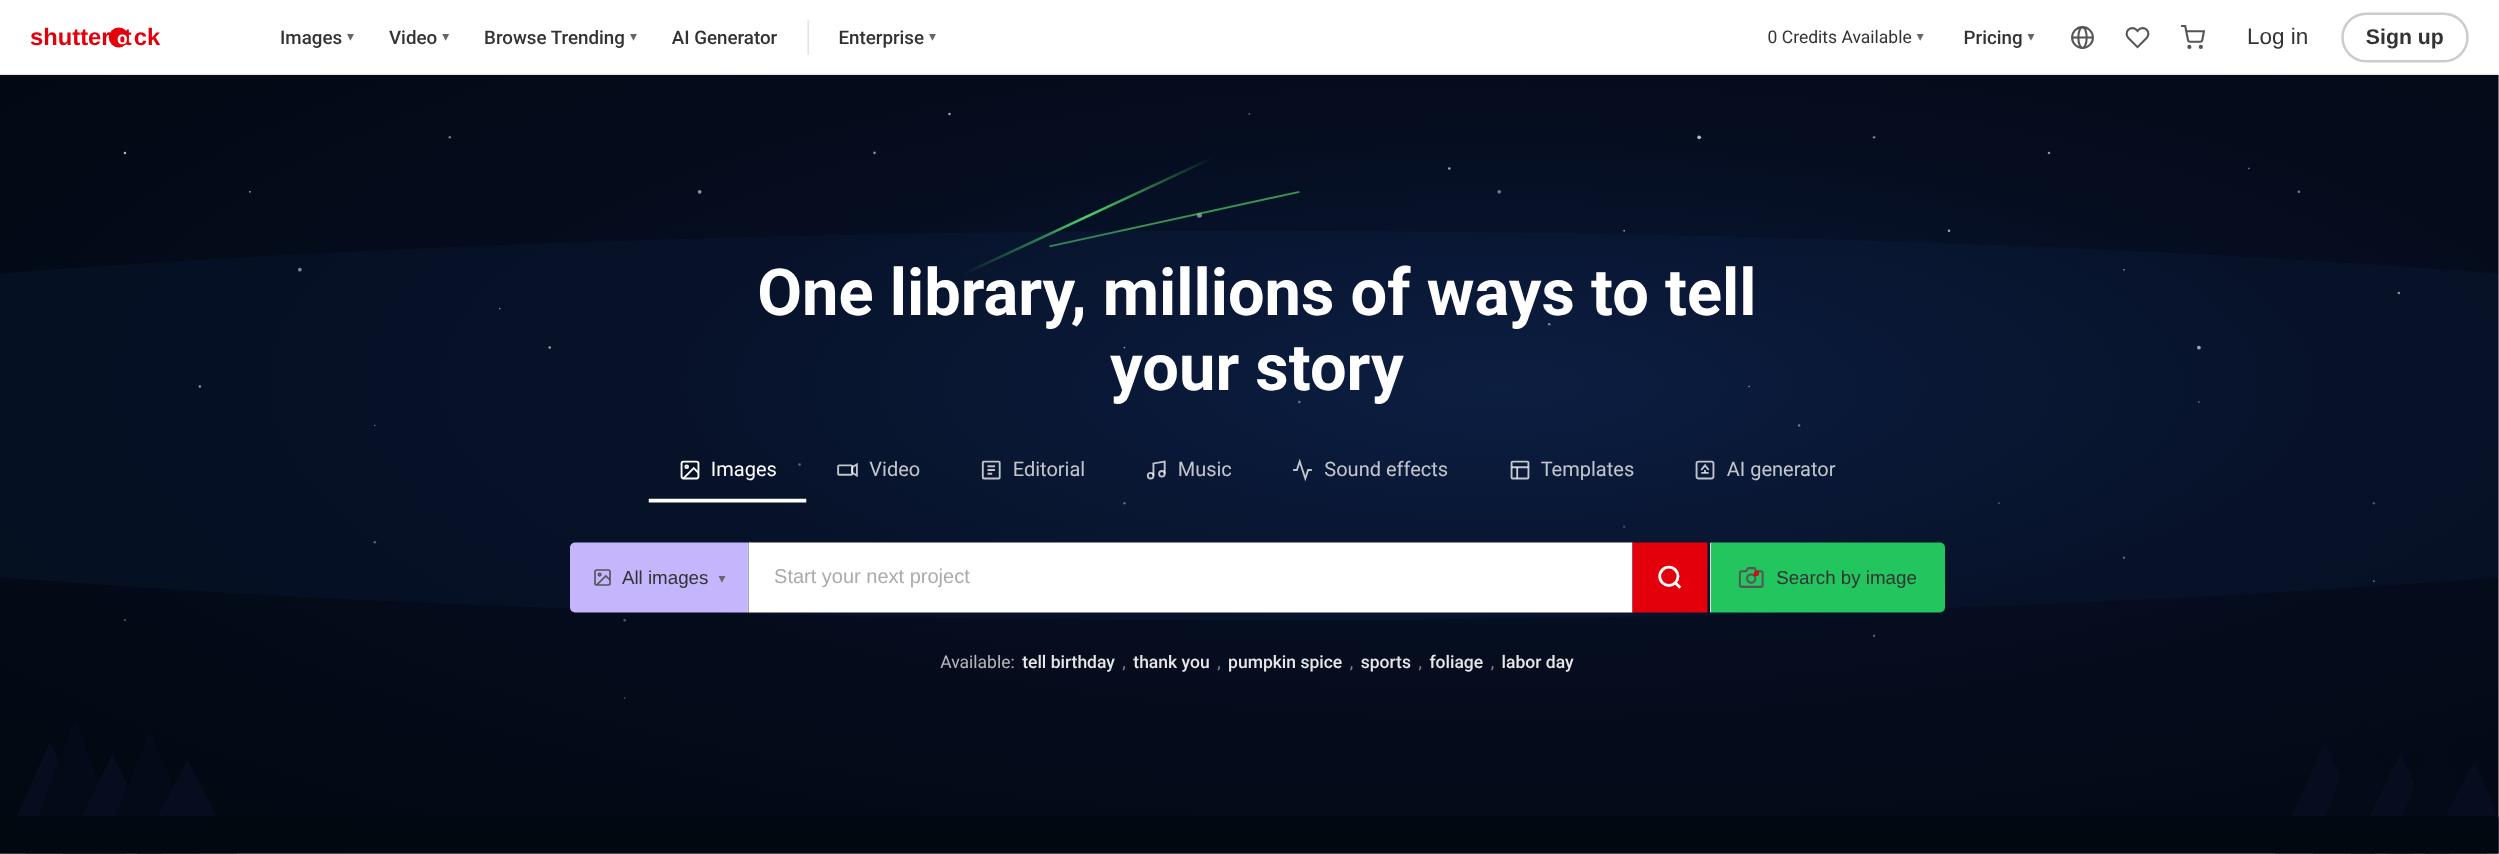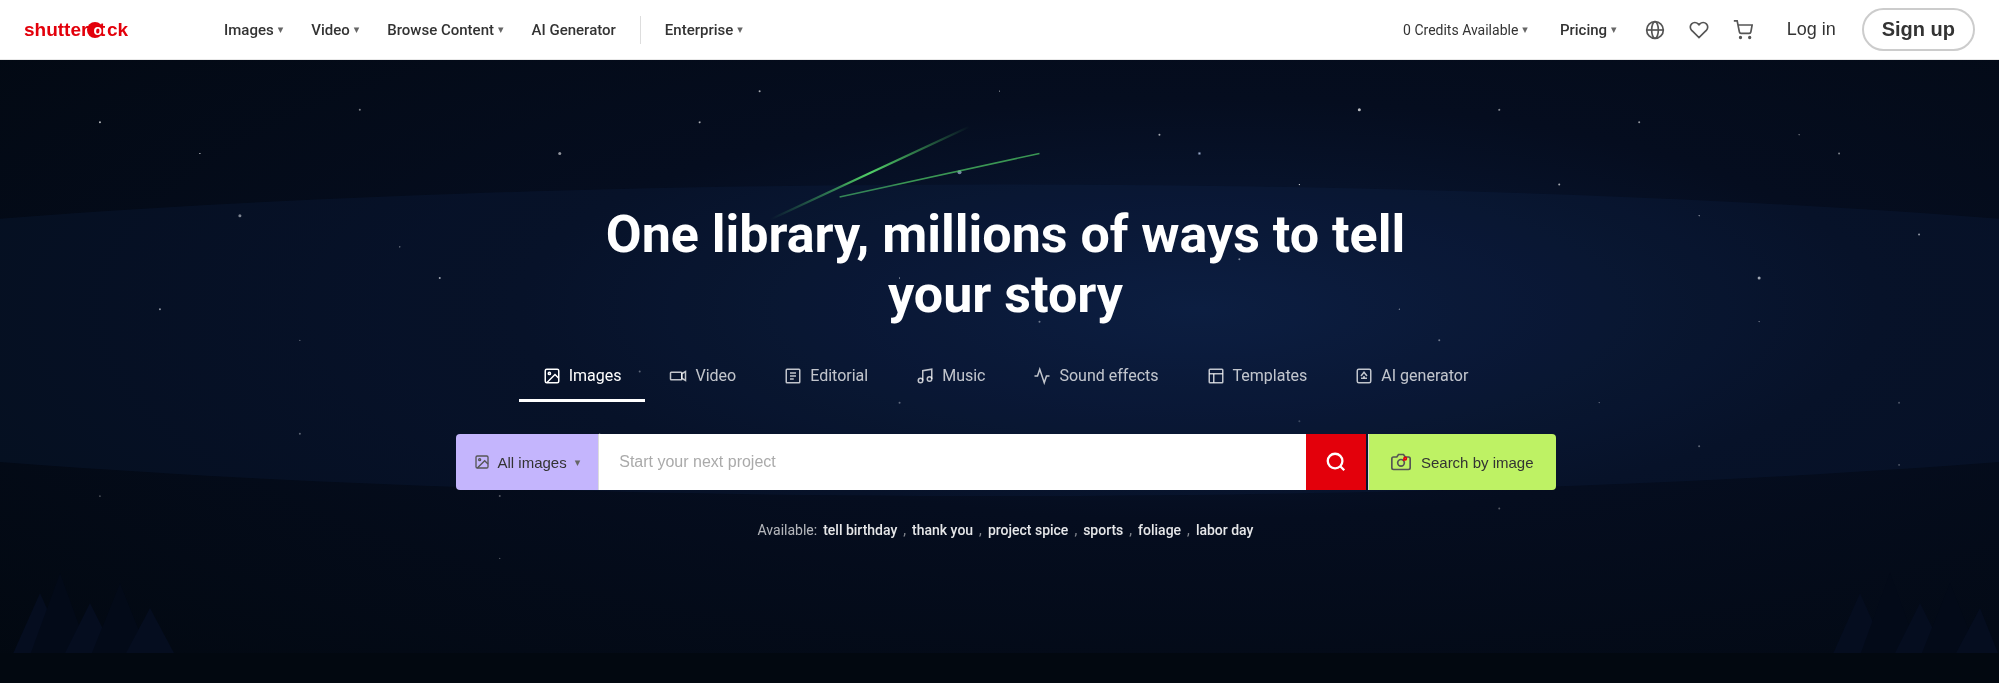--- a/index.html
+++ b/index.html
@@ -95,21 +95,21 @@
       font-size: 18px;
       font-weight: 500;
       color: #333;
       border: none;
       background: none;
       cursor: pointer;
       border-radius: 4px;
     }
     .sign-up-btn {
       padding: 8px 18px;
-      font-size: 20px;
+      font-size: 17px;
       font-weight: 600;
       color: #333;
       border: 2px solid #ccc;
       background: none;
       cursor: pointer;
       border-radius: 24px;
     }
     .chevron {
       font-size: 11px;
       color: #666;
@@ -262,21 +262,21 @@
       justify-content: center;
       color: #fff;
       font-size: 20px;
     }
     .search-by-image-btn {
       display: flex;
       align-items: center;
       gap: 10px;
       padding: 0 22px;
       height: 56px;
-      background: #bef264;
+      background: #22c55e;
       border: none;
       border-radius: 0 4px 4px 0;
       font-size: 15px;
       font-weight: 500;
       color: #333;
       cursor: pointer;
       white-space: nowrap;
       border-left: 1px solid #ddd;
       margin-left: 2px;
     }
@@ -321,21 +321,21 @@
   <div class="nav-links">
     <div class="nav-item">
       <span>Images</span>
       <span class="chevron">▾</span>
     </div>
     <div class="nav-item">
       <span>Video</span>
       <span class="chevron">▾</span>
     </div>
     <div class="nav-item">
-      <span>Browse Content</span>
+      <span>Browse Trending</span>
       <span class="chevron">▾</span>
     </div>
     <div class="nav-item">
       <span>AI Generator</span>
     </div>
     <div class="nav-divider"></div>
     <div class="nav-item">
       <span>Enterprise</span>
       <span class="chevron">▾</span>
     </div>
@@ -522,21 +522,21 @@
         <span>Search by image</span>
       </button>
     </div>
 
     <div class="trending">
       <span class="trending-label">Available:</span>
       <span class="trending-tag">tell birthday</span>
         <span class="trending-sep">,</span>
       <span class="trending-tag">thank you</span>
         <span class="trending-sep">,</span>
-      <span class="trending-tag">project spice</span>
+      <span class="trending-tag">pumpkin spice</span>
         <span class="trending-sep">,</span>
       <span class="trending-tag">sports</span>
         <span class="trending-sep">,</span>
       <span class="trending-tag">foliage</span>
         <span class="trending-sep">,</span>
       <span class="trending-tag">labor day</span>
     </div>
   </div>
 </section>
 

